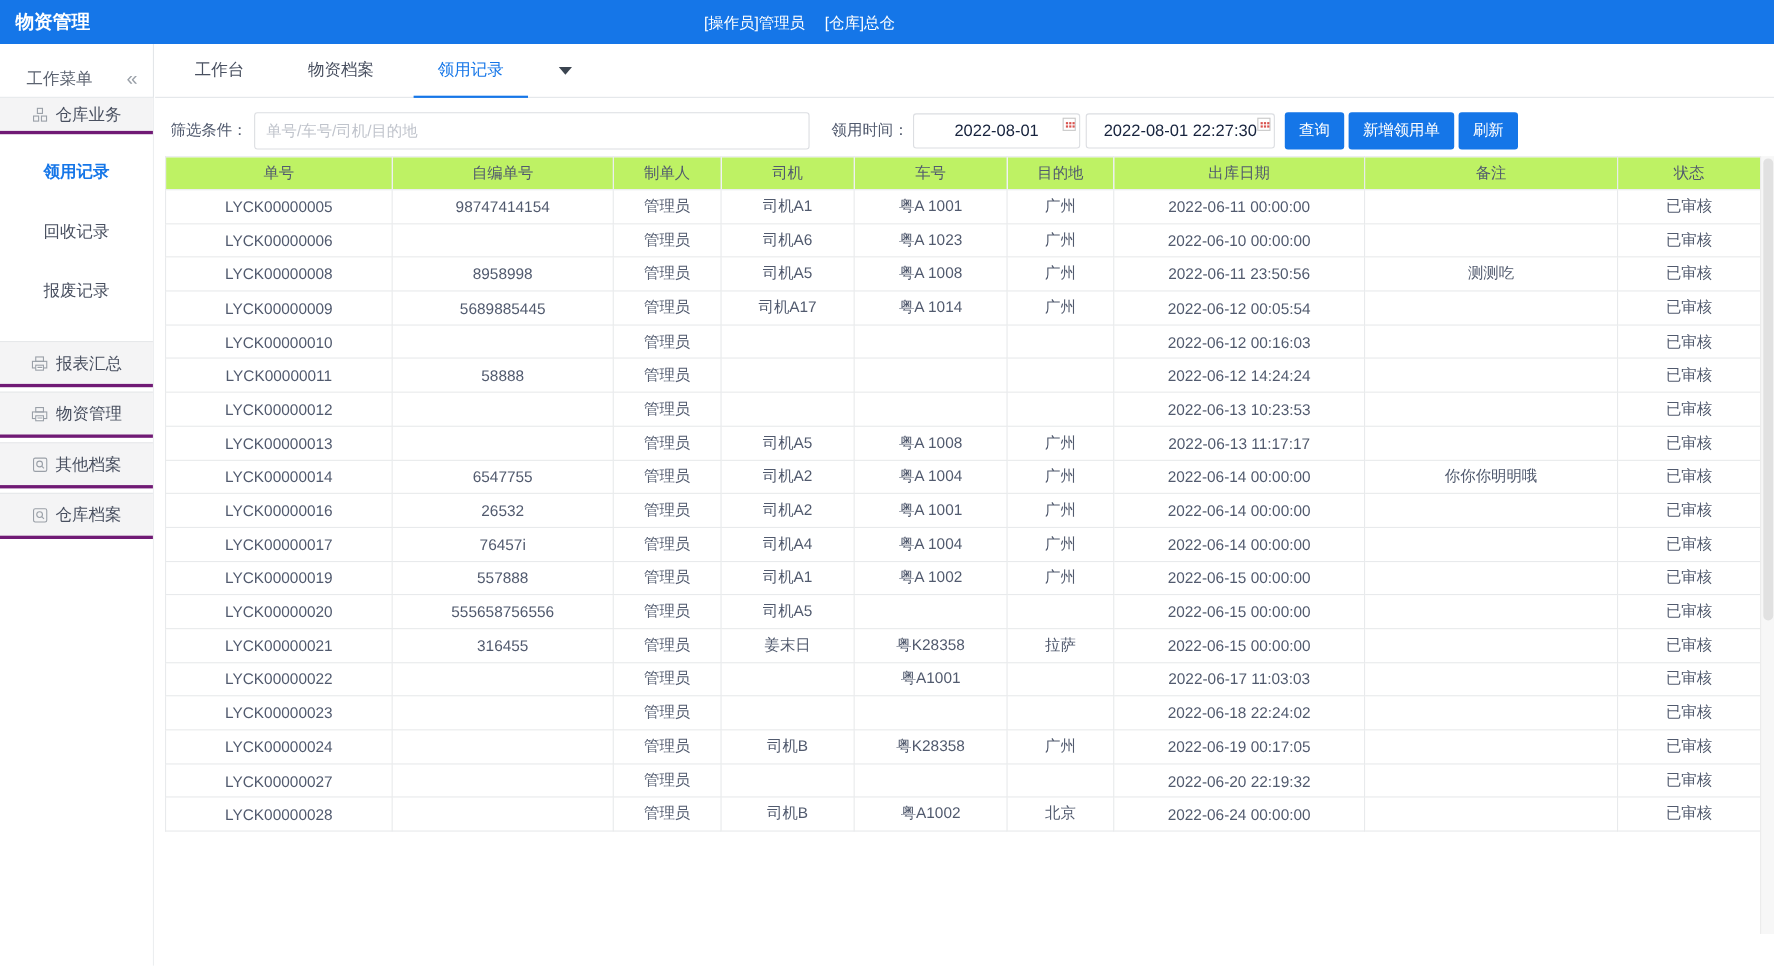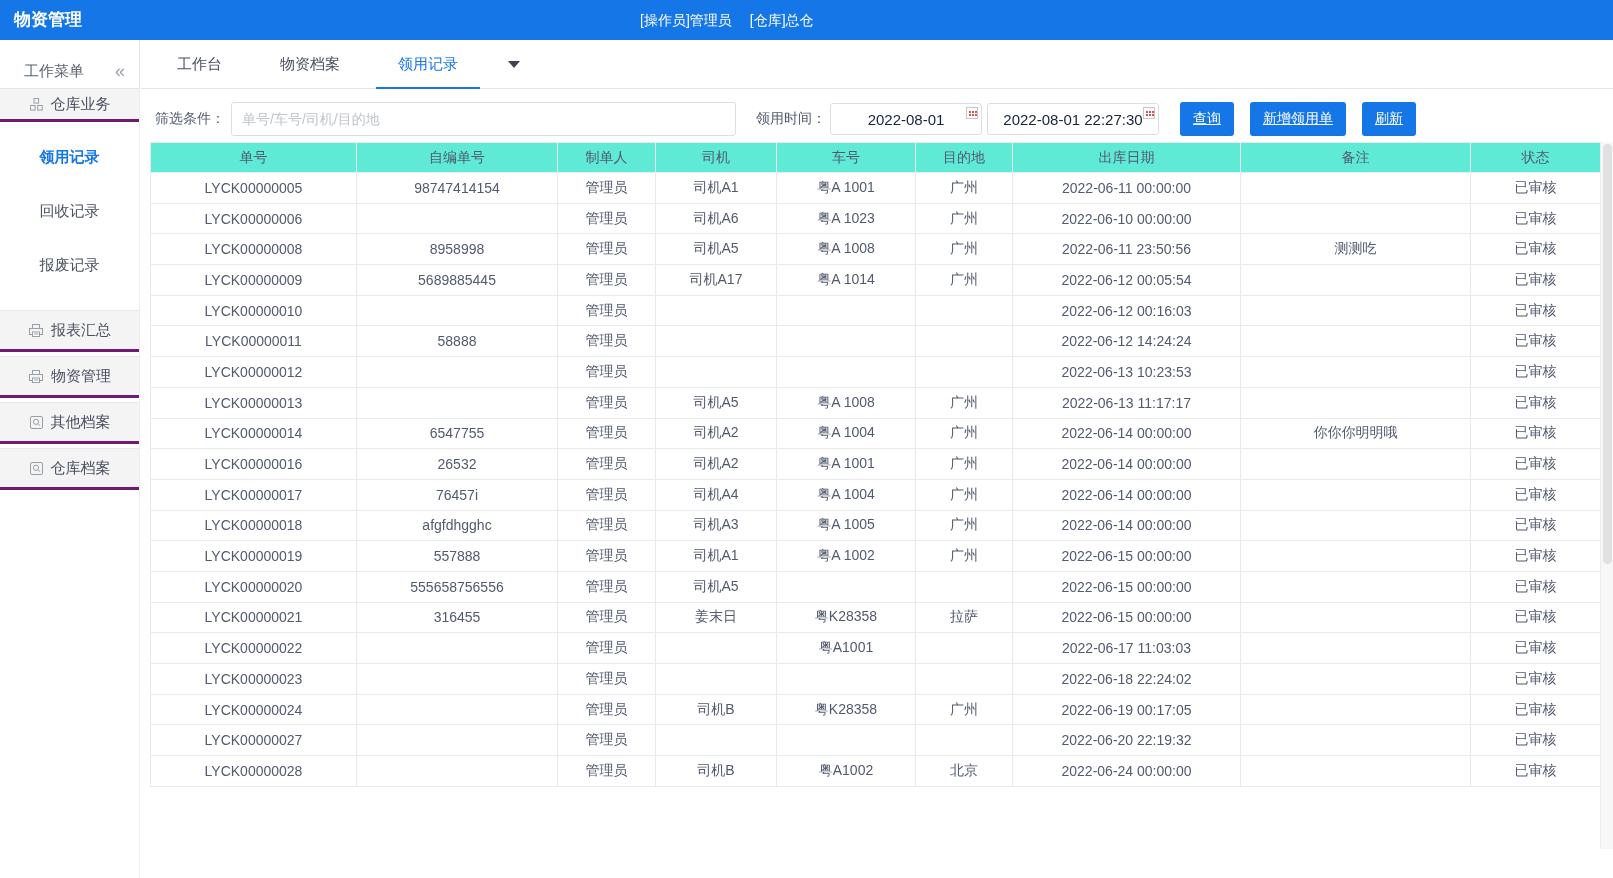--- a/index.html
+++ b/index.html
@@ -56,28 +56,28 @@
   .date-box { position:relative; height:32px; border:1px solid #dcdee2; border-radius:3px;
     display:flex; align-items:center; justify-content:center; font-size:15px; color:#17233d;
     background:#fff; cursor:pointer; margin-right:5px; }
   .date-from { width:152px; }
   .date-to { width:172px; }
   .cal-icon { position:absolute; top:3px; right:3px; width:12px; height:12px;
     border:1px solid #c8c8c8; background:#fff; }
   .cal-icon::before { content:""; position:absolute; top:3px; left:2px; width:2px; height:2px;
     background:#d9544f;
     box-shadow:3px 0 #d9544f, 6px 0 #d9544f, 0 3px #d9544f, 3px 3px #d9544f, 6px 3px #d9544f; }
-  .btn { height:34px; margin-left:16px; padding:0 13px; background:var(--primary);
+  .btn { height:34px; margin-left:4px; padding:0 13px; background:var(--primary);
     color:#fff; border:none; border-radius:3px; font-size:14px; cursor:pointer;
-    font-family:"Liberation Sans","DejaVu Sans",sans-serif;text-decoration:underline; }
+    font-family:"Liberation Sans","DejaVu Sans",sans-serif; }
   
   .grid-wrap { position:absolute; top:142px; left:150px; }
   table { border-collapse:collapse; table-layout:fixed; width:1450px;
     font-size:14px; color:var(--txt); }
-  th { height:30px; background:#5eead4; border:1px solid var(--border);
+  th { height:30px; background:#bef264; border:1px solid var(--border);
     font-weight:normal; text-align:center; padding:0 0; overflow:hidden; white-space:nowrap;margin-left:40px; }
   td { height:30.7px; border:1px solid var(--border); text-align:center;
     padding:0 4px; overflow:hidden; white-space:nowrap; background:#fff; }
   
   .vscroll { position:absolute; top:142px; right:0; width:13px; height:707px;
     background:#f7f7f7; border-left:1px solid #ececec; }
   .vscroll-thumb { position:absolute; top:2px; left:2px; width:9px; height:420px;
     background:#e1e1e1; border-radius:5px; cursor:pointer; }
 </style>
 </head>
@@ -321,31 +321,20 @@
           <td>76457i</td>
           <td>管理员</td>
           <td>司机A4</td>
           <td>粤A 1004</td>
           <td>广州</td>
           <td>2022-06-14 00:00:00</td>
           <td></td>
           <td>已审核</td>
         </tr>
         <tr>
-          <td>LYCK00000018</td>
-          <td>afgfdhgghc</td>
-          <td>管理员</td>
-          <td>司机A3</td>
-          <td>粤A 1005</td>
-          <td>广州</td>
-          <td>2022-06-14 00:00:00</td>
-          <td></td>
-          <td>已审核</td>
-        </tr>
-        <tr>
           <td>LYCK00000019</td>
           <td>557888</td>
           <td>管理员</td>
           <td>司机A1</td>
           <td>粤A 1002</td>
           <td>广州</td>
           <td>2022-06-15 00:00:00</td>
           <td></td>
           <td>已审核</td>
         </tr>

